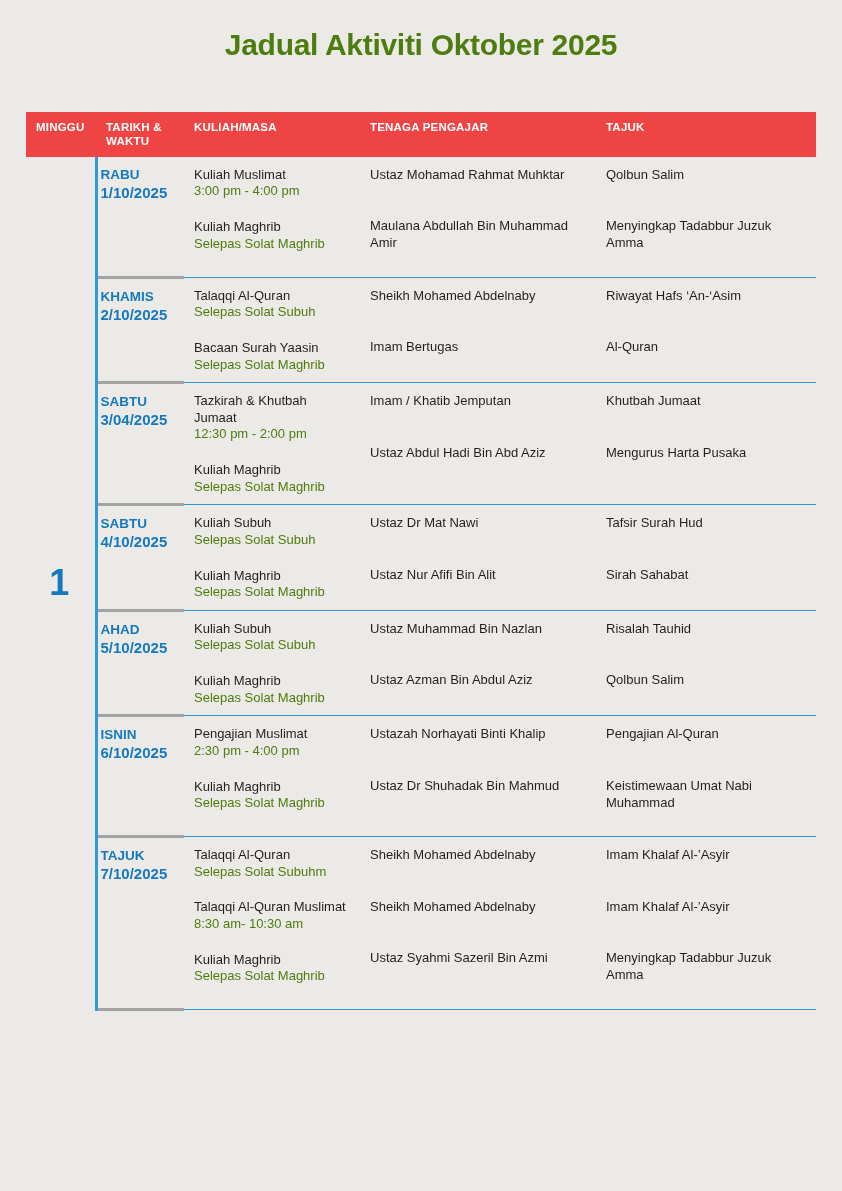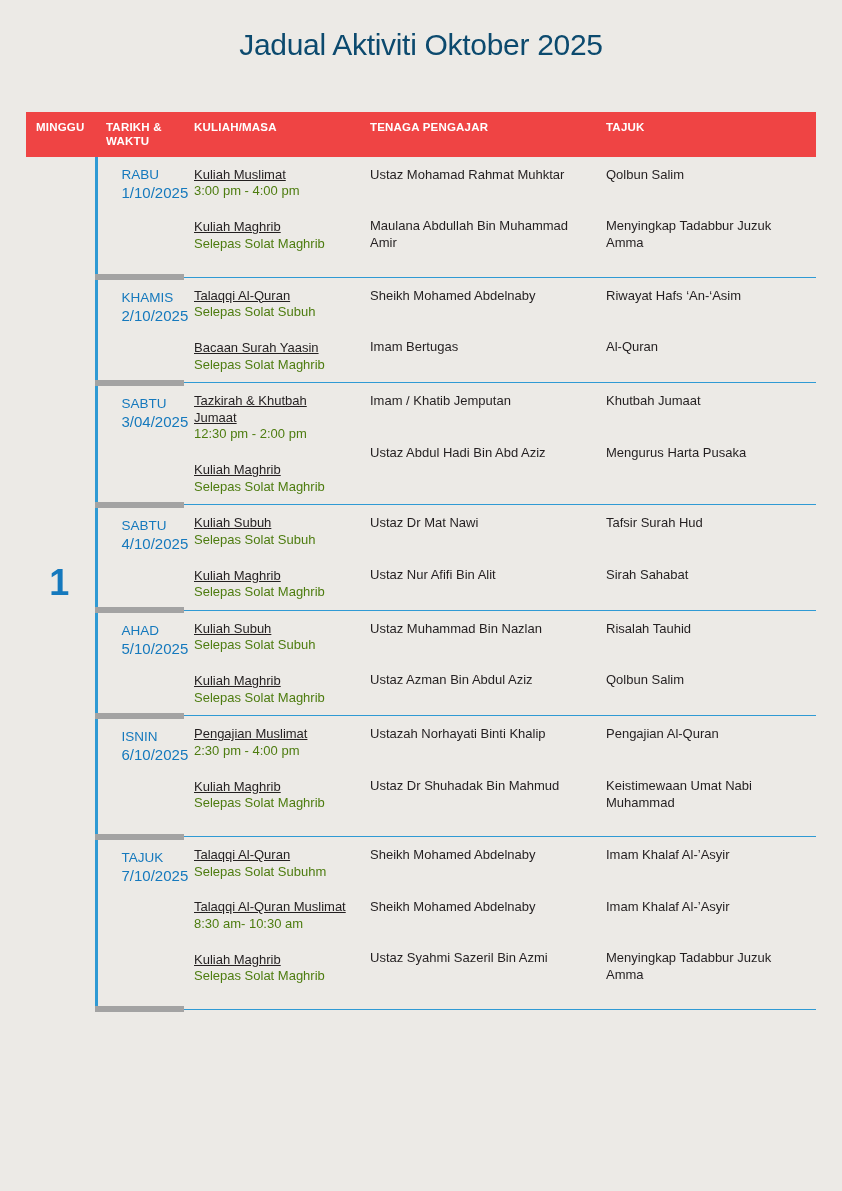--- a/index.html
+++ b/index.html
@@ -13,23 +13,23 @@
   }
   .page {
     width: 842px;
     height: 1191px;
     position: relative;
     background: #eceae6;
     overflow: hidden;
   }
   .title {
     text-align: center;
-    color: #0c4a6e;
+    color: #4d7c0f;
     font-size: 30px;
-    font-weight: normal;
+    font-weight: bold;
     letter-spacing: -0.3px;
     padding-top: 28px;
     padding-bottom: 0;
     margin: 0;
   }
   .table-wrap {
     position: absolute;
     left: 26px;
     top: 112px;
     width: 790px;
@@ -66,42 +66,43 @@
   td.minggu-cell {
     text-align: center;
     vertical-align: middle;
     color: #1579bd;
     font-size: 36px;
     font-weight: bold;
     border-right: 3px solid #2f9ad4;
     padding-right: 2px;
   }
   .day-cell {
-    padding: 10px 8px 10px 24px;
-    border-bottom: 6px solid #a3a3a3;
+    padding: 10px 8px 10px 3px;
+    border-bottom: 3px solid #a3a3a3;
+    font-weight: bold;
   }
   .day-name {
     color: #1579bd;
     font-size: 13.5px;
     line-height: 1.25;
   }
   .day-date {
     color: #1579bd;
     font-size: 15px;
     line-height: 1.25;
   }
   .sessions-cell {
     padding: 0;
     border-bottom: 1px solid #2f9ad4;
   }
   .session {
     padding: 10px 8px 9px 10px;
     line-height: 1.28;
   }
-  .s-title { color: #231f20; font-size: 13px; text-decoration: underline; }
+  .s-title { color: #231f20; font-size: 13px; }
   .s-time  { color: #4d7c0f; font-size: 13px; }
   .s-line  { color: #231f20; font-size: 13px; }
 </style>
 </head>
 <body>
 
 <div class="page">
 
   <h1 class="title">Jadual Aktiviti Oktober 2025</h1>
 

